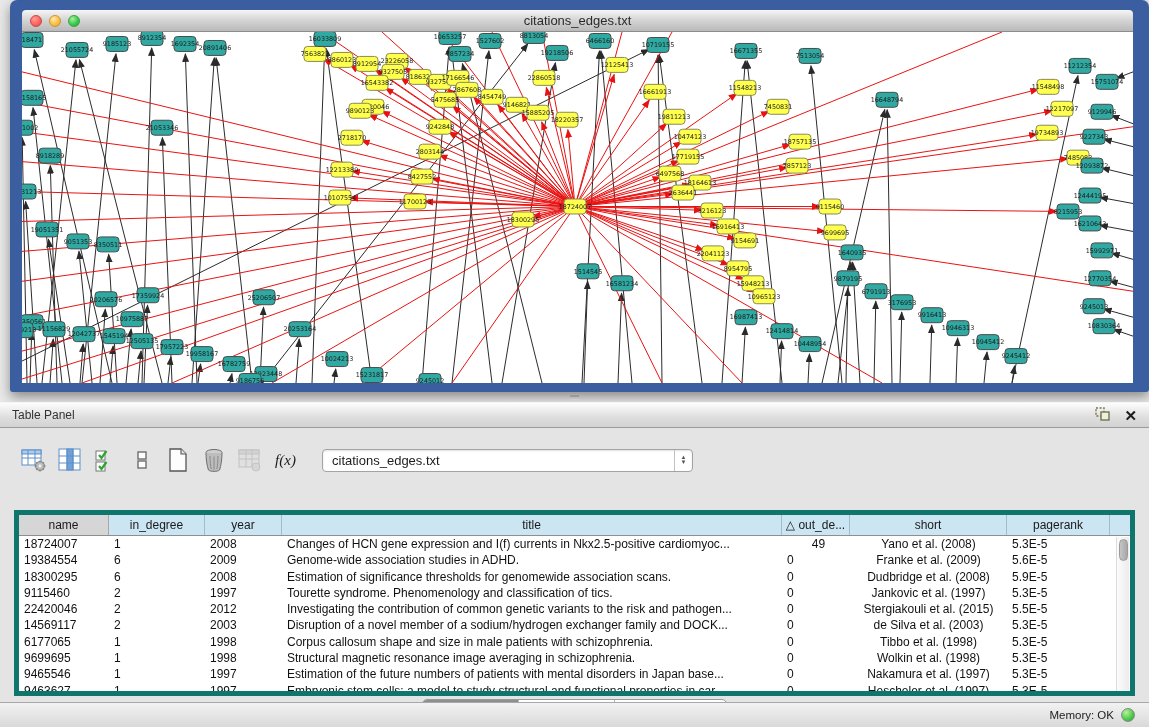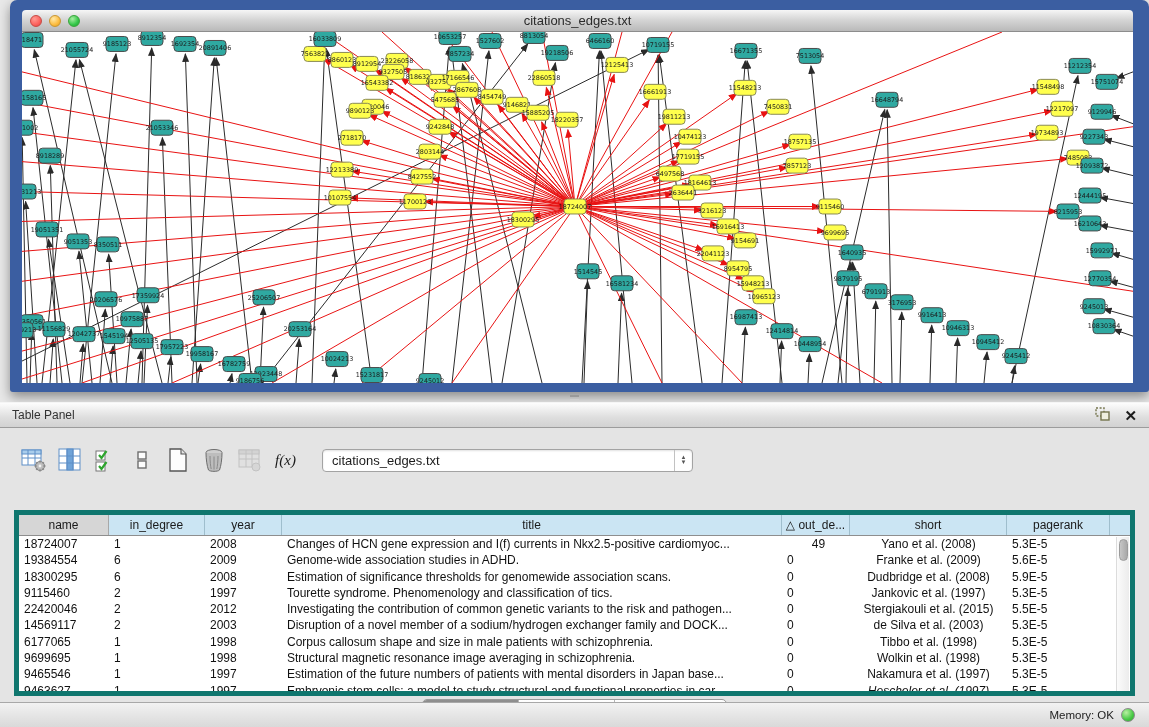--- a/index.html
+++ b/index.html
@@ -919,21 +919,21 @@
             <div class="td td-out_degree" style="width: 68px;">0</div>
             <div class="td td-short" style="width: 157px;">Nakamura et al. (1997)</div>
             <div class="td td-pagerank" style="width: 103px;">5.3E-5</div>
           </div>
           <div class="tr">
             <div class="td td-name" style="width: 90px;">9463627</div>
             <div class="td td-in_degree" style="width: 96px;">1</div>
             <div class="td td-year" style="width: 77px;">1997</div>
             <div class="td td-title" style="width: 500px;">Embryonic stem cells: a model to study structural and functional properties in car...</div>
             <div class="td td-out_degree" style="width: 68px;">0</div>
-            <div class="td td-short" style="width: 157px; font-style: italic;">Hescheler et al. (1997)</div>
+            <div class="td td-short" style="width: 157px;">Hescheler et al. (1997)</div>
             <div class="td td-pagerank" style="width: 103px;">5.3E-5</div>
           </div>
         </div>
       <div class="vscroll">
         <div class="vthumb"></div>
       </div>
     </div>
 
     <div class="tabs-row">
       <div class="segctl">

